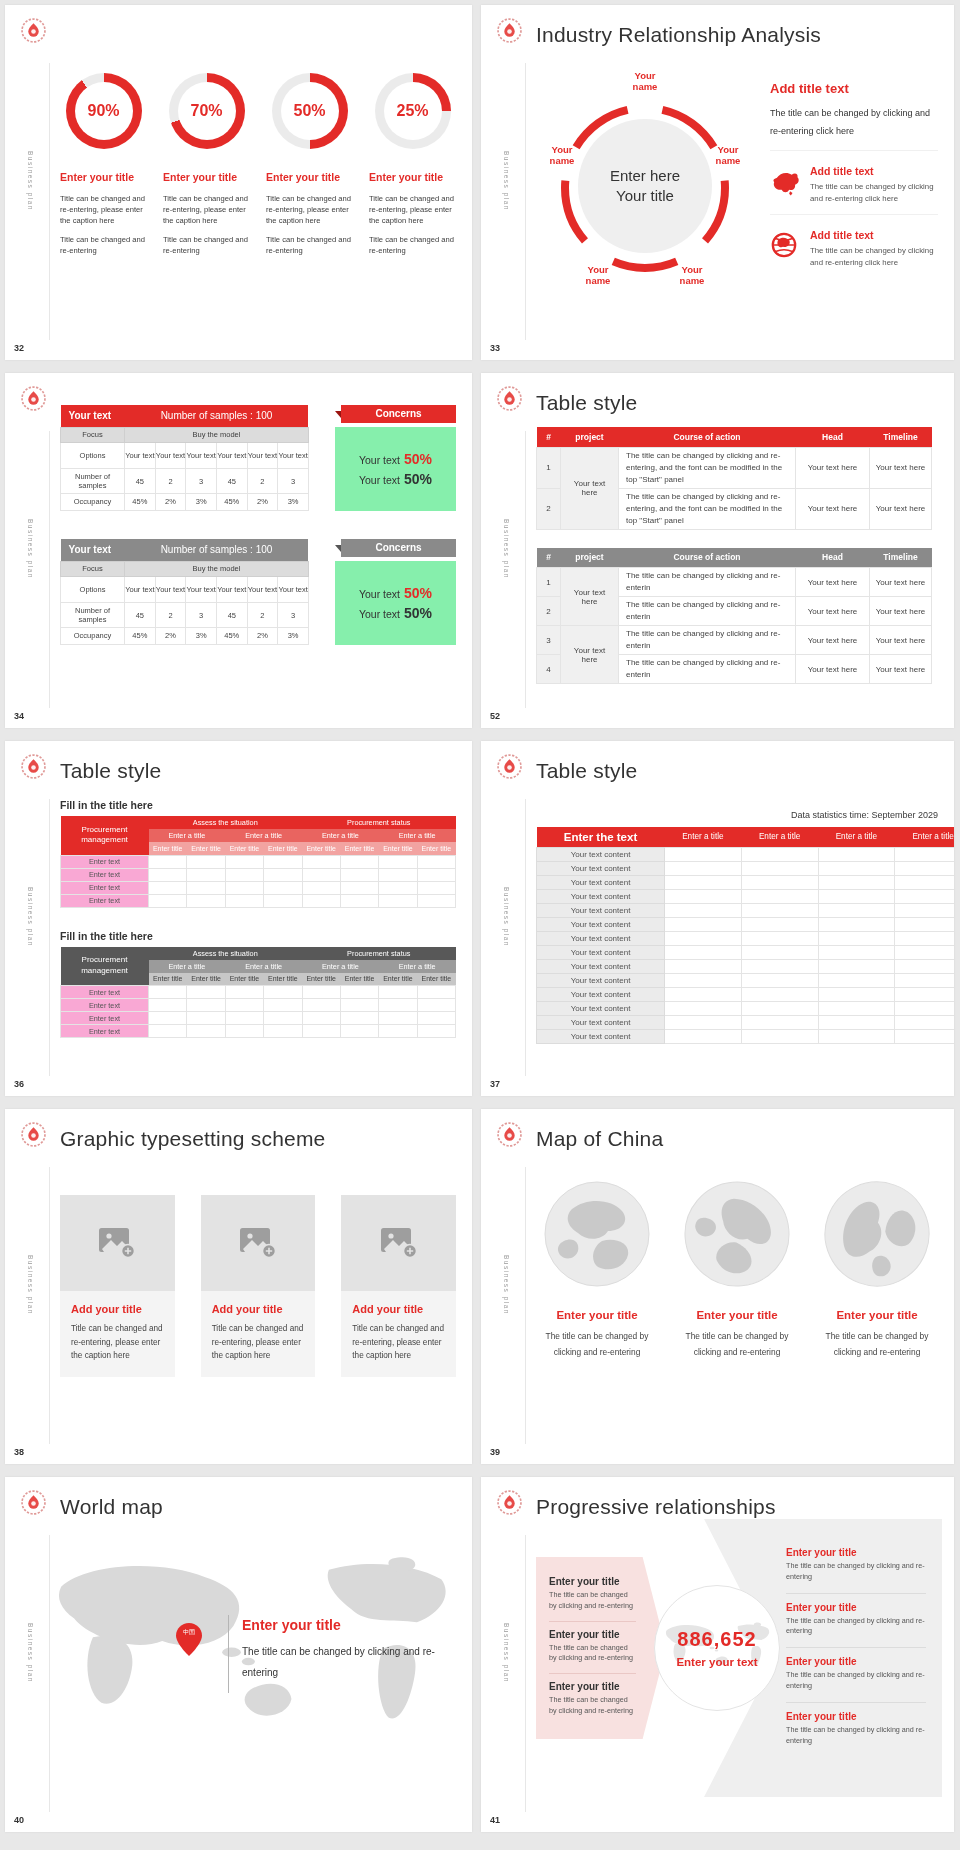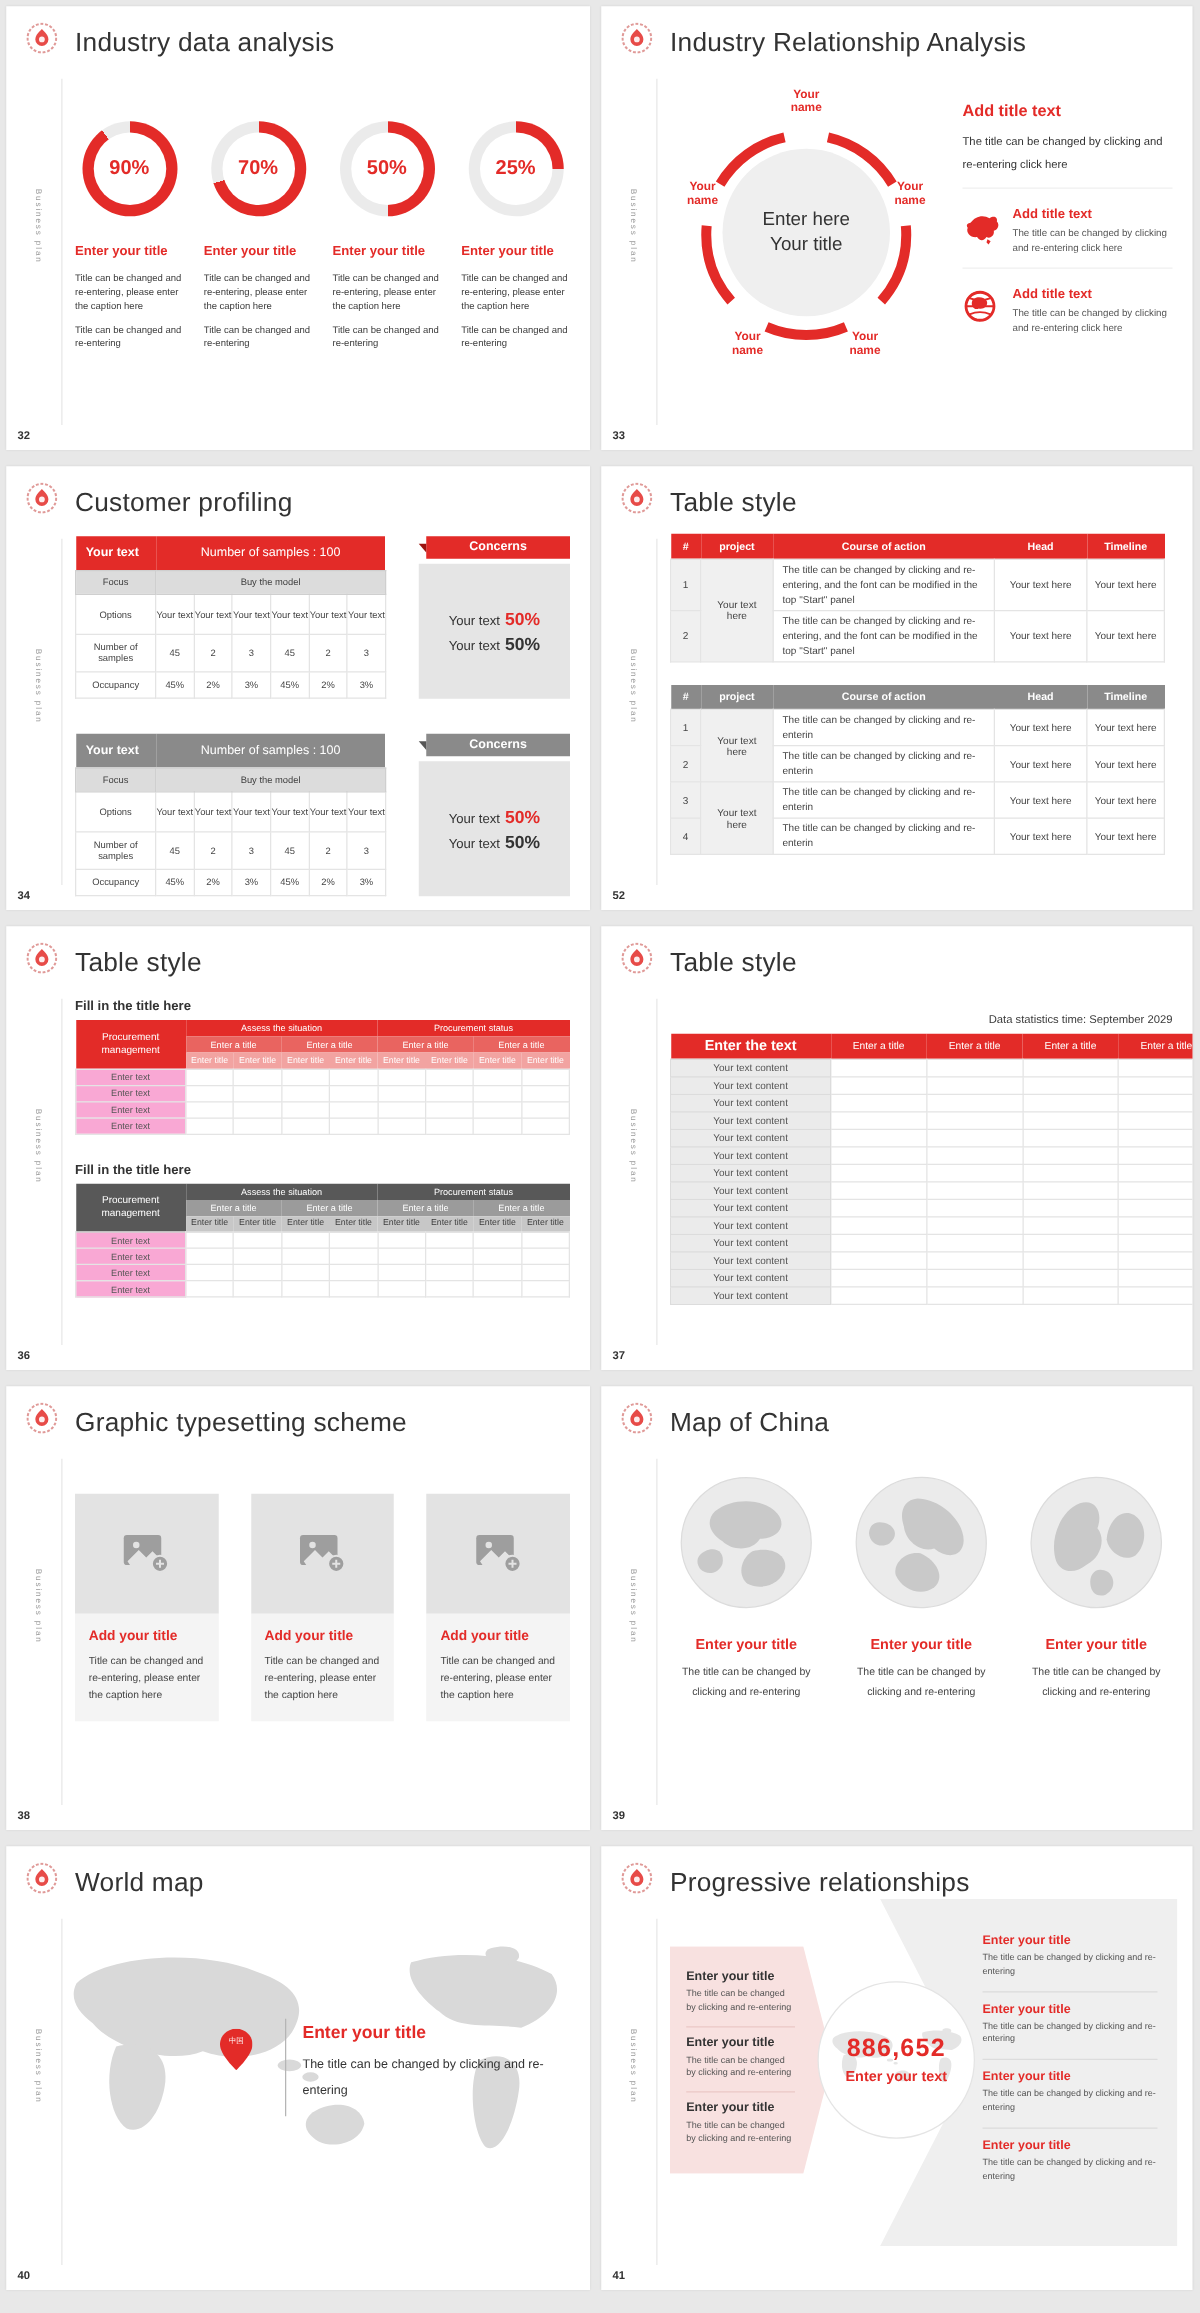--- a/index.html
+++ b/index.html
@@ -51,21 +51,21 @@
   .t34 .orow td{height:26px;}
   .t34 .srow td{height:24px;}
   .t34 .krow td{height:17px;}
   .concerns{width:142px;}
   .rib{position:relative;height:18px;color:#fff;font-size:10px;font-weight:bold;text-align:center;line-height:18px;margin-left:6px;}
   .theme-red .rib{background:var(--red);}
   .theme-gray .rib{background:#8a8a8a;}
   .rib::before{content:"";position:absolute;left:-6px;top:6px;border-right:6px solid;border-bottom:7px solid transparent;}
   .theme-red .rib::before{border-right-color:#9b1410;}
   .theme-gray .rib::before{border-right-color:#565656;}
-  .concern-body{background:#e5e5e5;height:108px;margin-top:4px;display:flex;flex-direction:column;align-items:center;justify-content:center;gap:4px;}
+  .concern-body{background:#86efac;height:84px;margin-top:4px;display:flex;flex-direction:column;align-items:center;justify-content:center;gap:4px;}
   .concern-line{font-size:10.5px;color:#333;}
   .concern-line b{font-size:14px;margin-left:4px;}
   .cv-red{color:var(--red);}
   .cv-dark{color:#333;}
   
   .t35{width:396px;font-size:8px;color:#444;table-layout:fixed;margin-top:12px;}
   .t35 th{border:none;color:#fff;height:20px;font-weight:bold;font-size:8.5px;}
   .t35.theme-red th{background:var(--red);}
   .t35.theme-gray th{background:#8a8a8a;}
   .t35 td{height:33px;padding:2px 4px;}
@@ -181,21 +181,20 @@
 <div class="grid">
 
   <div class="slide">
     <span class="logo"><svg width="25" height="25" viewBox="0 0 24 24">
             <use href="#seal"></use>
           </svg></span>
     <div class="rail-line"></div>
     <div class="vlabel">Business plan</div>
     <div class="pnum">32</div>
     <div class="content">
-      <div class="stitle">Industry data analysis</div>
       <div class="donut-row">
         <div>
           <div class="donut" style="--p: 90;">
                 <span class="val">90%</span>
               </div>
           <div class="donut-title">Enter your title</div>
           <div class="donut-cap">Title can be changed and re-entering, please enter the caption here</div>
           <div class="donut-cap2">Title can be changed and re-entering</div>
         </div>
         <div>
@@ -277,21 +276,20 @@
   </div>
 
   <div class="slide">
     <span class="logo"><svg width="25" height="25" viewBox="0 0 24 24">
             <use href="#seal"></use>
           </svg></span>
     <div class="rail-line"></div>
     <div class="vlabel">Business plan</div>
     <div class="pnum">34</div>
     <div class="content">
-      <div class="stitle">Customer profiling</div>
 
       <div class="cp-block theme-red">
         <table class="t34 tbl">
           <tbody>
                 <tr class="hrow">
             <th class="c1" style="width:64px">Your text</th>
             <th class="c2" colspan="6">Number of samples : 100</th>
           </tr>
           <tr class="frow">
             <td>Focus</td>

